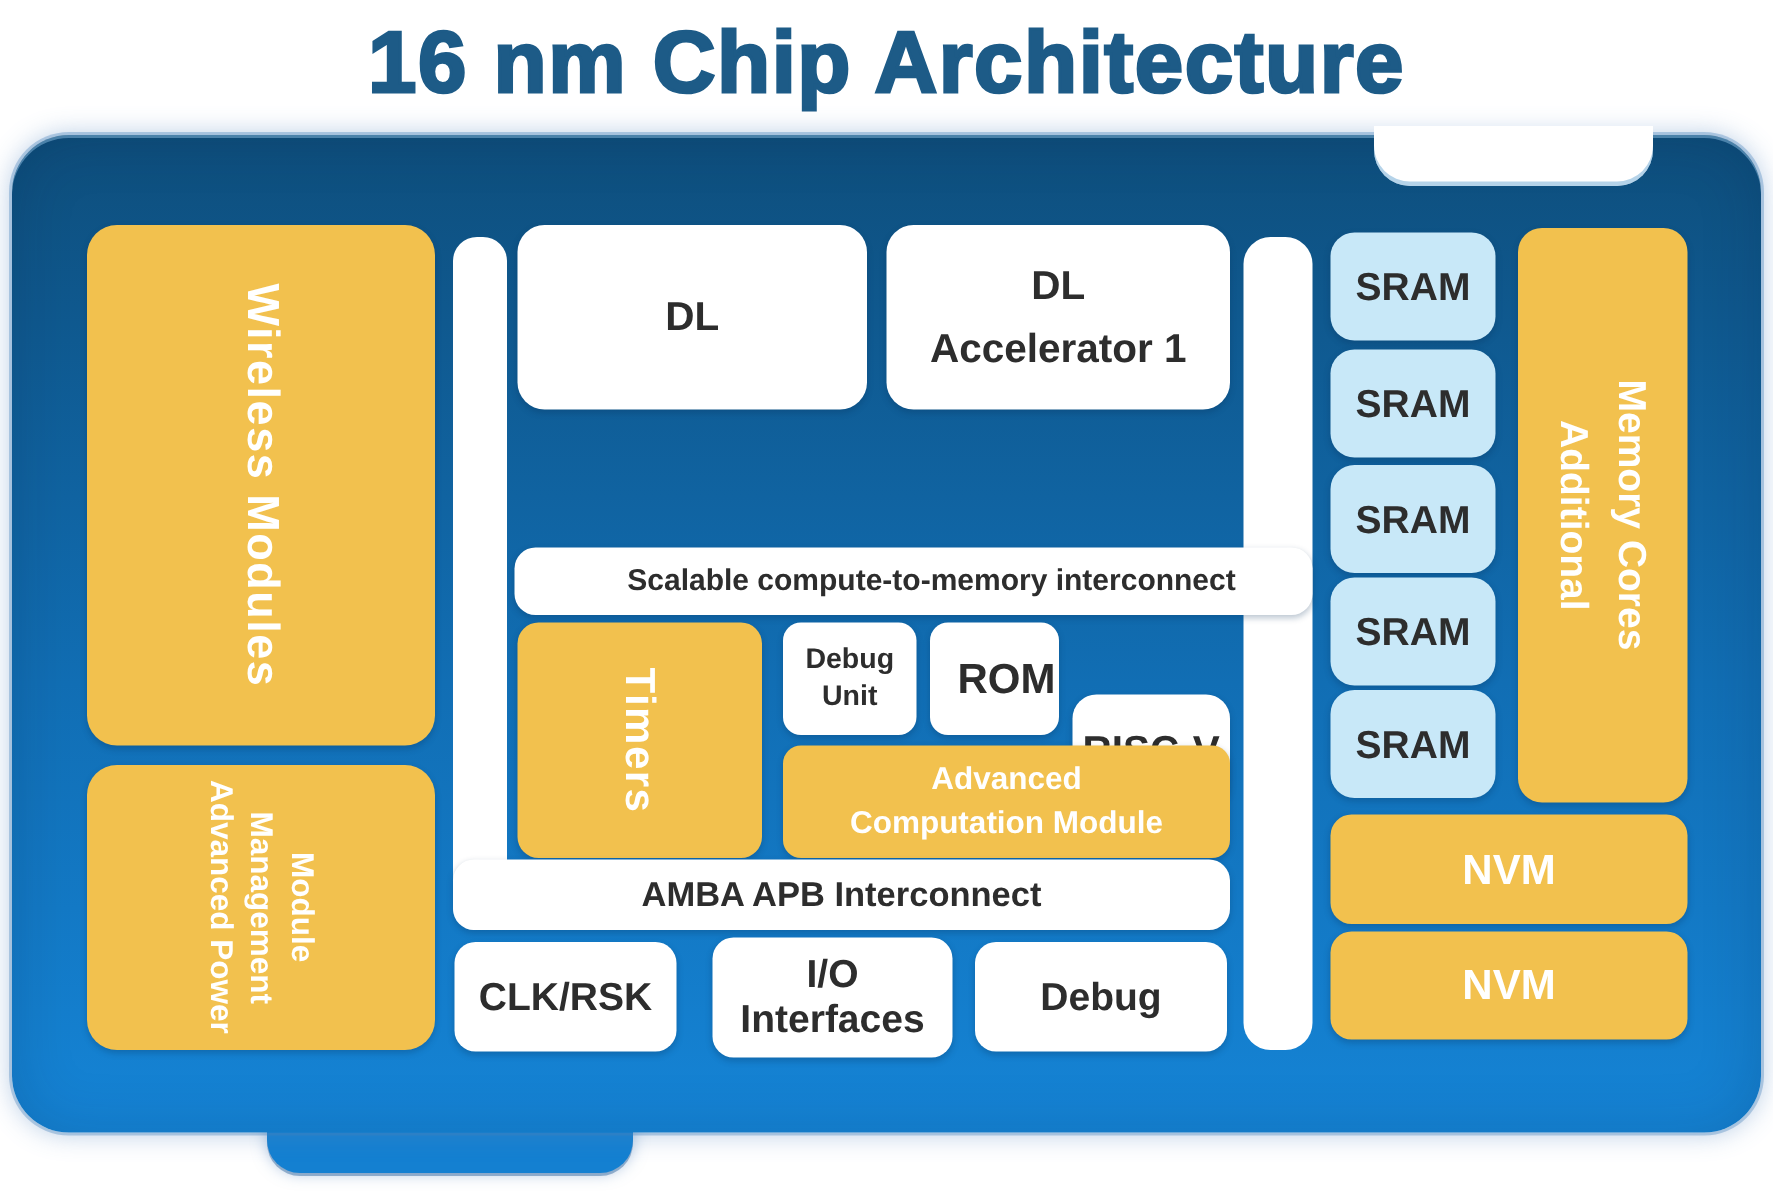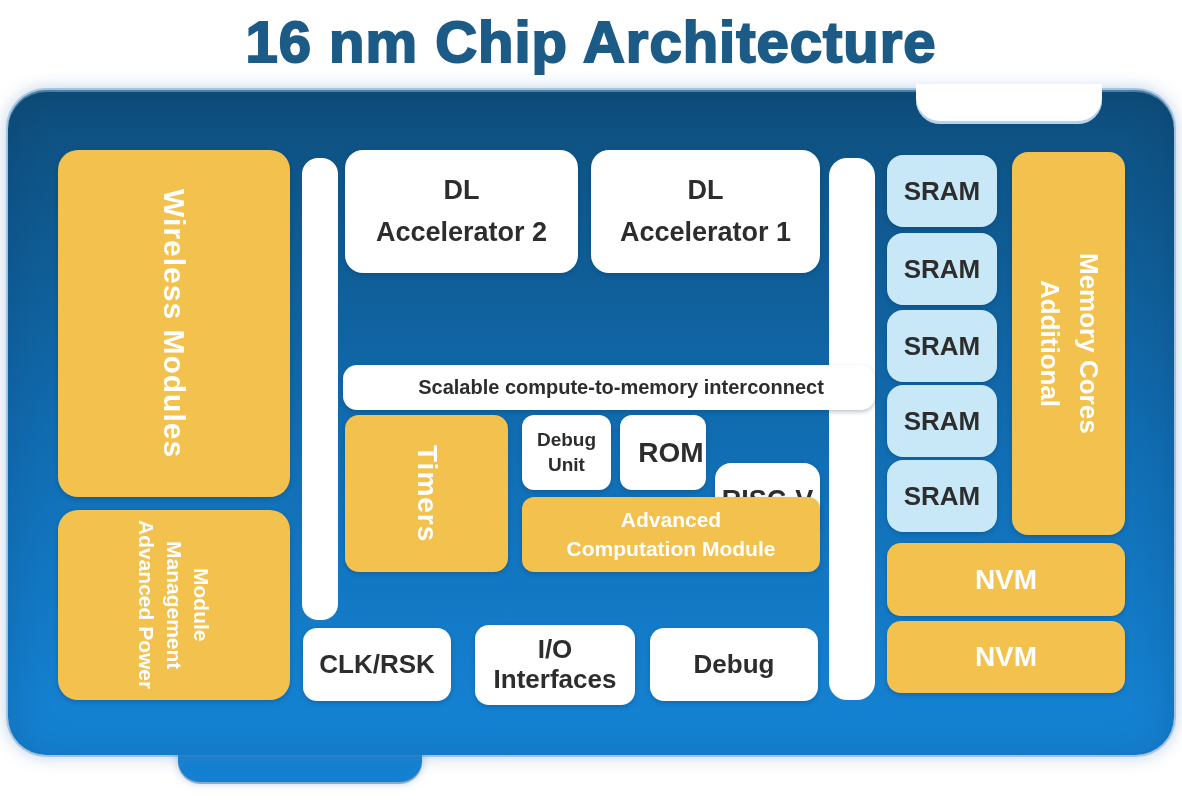--- a/index.html
+++ b/index.html
@@ -97,21 +97,20 @@
       <div>Module</div>
     </div>
   </div>
 
   <div class="blk strip strip-left"></div>
   <div class="blk strip strip-right"></div>
 
   <div class="blk white dl2">
     <div>
       <div>DL</div>
-      <div>Accelerator 2</div>
     </div>
   </div>
   <div class="blk white dl1">
     <div>
       <div>DL</div>
       <div>Accelerator 1</div>
     </div>
   </div>
   <div class="blk white scal">Scalable compute-to-memory interconnect</div>
   <div class="blk yellow vtext timers">Timers</div>
@@ -122,20 +121,21 @@
     </div>
   </div>
   <div class="blk white rom">ROM</div>
   <div class="blk white riscv">RISC-V</div>
   <div class="blk yellow ecm">
     <div>
       <div>Advanced</div>
       <div>Computation Module</div>
     </div>
   </div>
+  <div class="blk white amba">AMBA APB Interconnect</div>
   <div class="blk white clk">CLK/RSK</div>
   <div class="blk white io">
     <div>
       <div>I/O</div>
       <div>Interfaces</div>
     </div>
   </div>
   <div class="blk white debug">Debug</div>
 
   <div class="blk ltblue sram sram1">SRAM</div>

